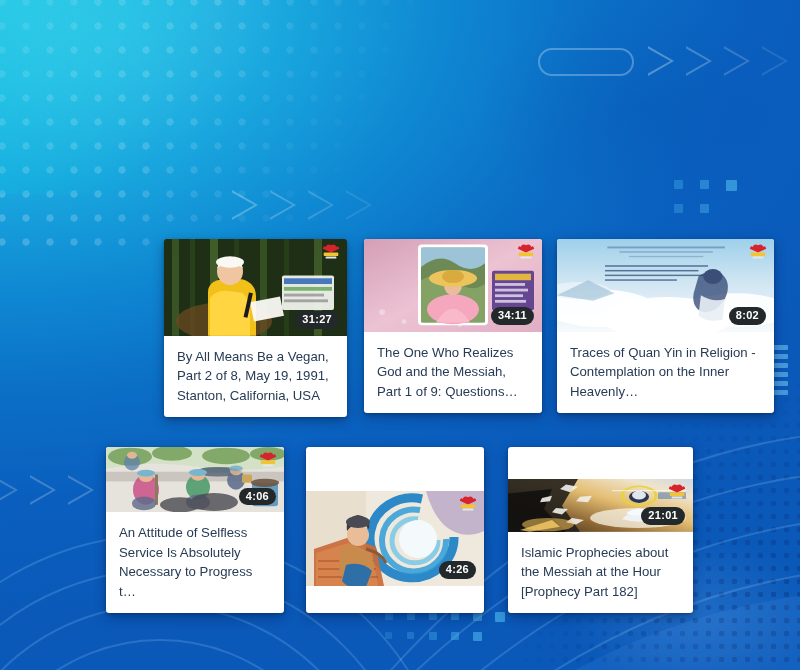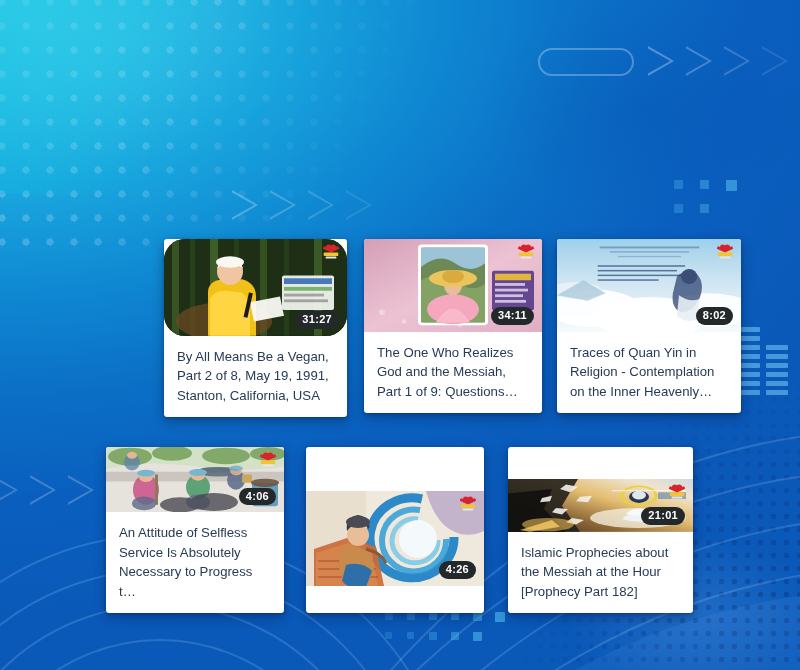--- a/index.html
+++ b/index.html
@@ -274,21 +274,21 @@
     <i class="sq" style="width:8px;height:8px;opacity:.55"></i>
     <i class="sq" style="width:8px;height:8px;opacity:.70"></i>
     <i class="sq" style="width:9px;height:9px;opacity:.92"></i>
     <i class="sq" style="width:0;height:0"></i>
   </div>
 
 
   <div class="grid">
 
     <div class="card" style="left:164px; top:239px; width:183px; height:178px;">
-      <div class="thumb" style="height:101px;border-radius:21px;">
+      <div class="thumb" style="height:101px;">
         <div class="thumb-art jungle">
           <svg width="100%" height="100%" viewBox="0 0 183 101" preserveAspectRatio="none">
             <rect width="183" height="101" fill="#1e2f16"></rect>
             <g opacity=".85">
               <rect x="8" y="0" width="7" height="101" fill="#3d5a27"></rect>
               <rect x="26" y="0" width="5" height="101" fill="#2c451c"></rect>
               <rect x="46" y="0" width="8" height="101" fill="#46652c"></rect>
               <rect x="70" y="0" width="5" height="101" fill="#2a411a"></rect>
               <rect x="96" y="0" width="7" height="101" fill="#3a5724"></rect>
               <rect x="120" y="0" width="5" height="101" fill="#28401a"></rect>
@@ -360,21 +360,21 @@
         <svg class="logo" viewBox="0 0 22 18">
           <path d="M11 2 Q7 0 5 4 Q3 2 2 6 L11 10 L20 6 Q19 2 17 4 Q15 0 11 2 Z" fill="#d8232a"></path>
           <rect x="3" y="10" width="16" height="4" rx="1" fill="#f2c430"></rect>
           <rect x="5" y="14.6" width="12" height="2.2" rx="1" fill="#e9e6de"></rect>
         </svg>
         <span class="duration">34:11</span>
       </div>
       <div class="caption">The One Who Realizes God and the Messiah, Part 1 of 9: Questions…</div>
     </div>
 
-    <div class="card" style="left:557px; top:239px; width:184px; height:174px;">
+    <div class="card" style="left:557px; top:239px; width:217px; height:174px;">
       <div class="thumb" style="height:99px;">
         <div class="thumb-art sky">
           <svg width="100%" height="100%" viewBox="0 0 181 99" preserveAspectRatio="none">
             <defs>
               <linearGradient id="sk" x1="0" y1="0" x2="0" y2="1">
                 <stop offset="0" stop-color="#9ed0ea"></stop>
                   <stop offset=".45" stop-color="#cfe5f2"></stop>
                   <stop offset="1" stop-color="#f6fafc"></stop>
               </linearGradient>
             </defs>

